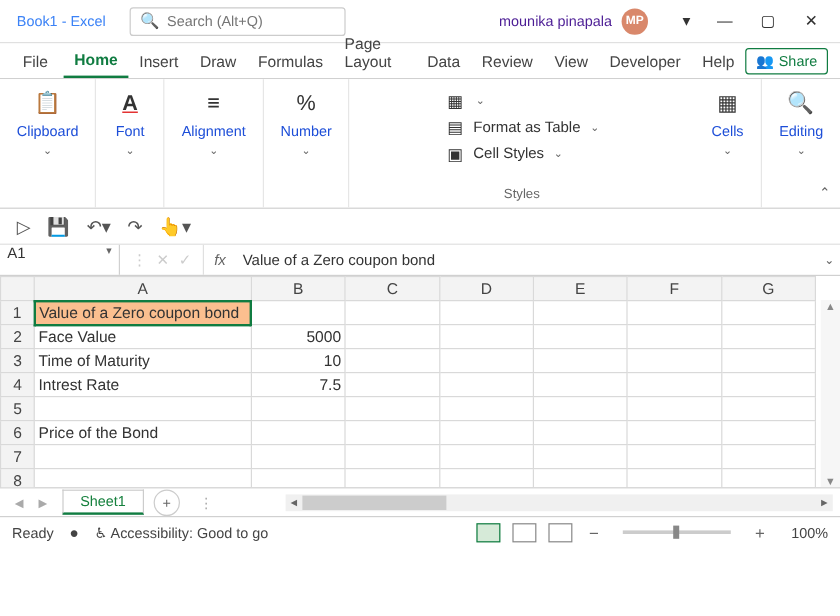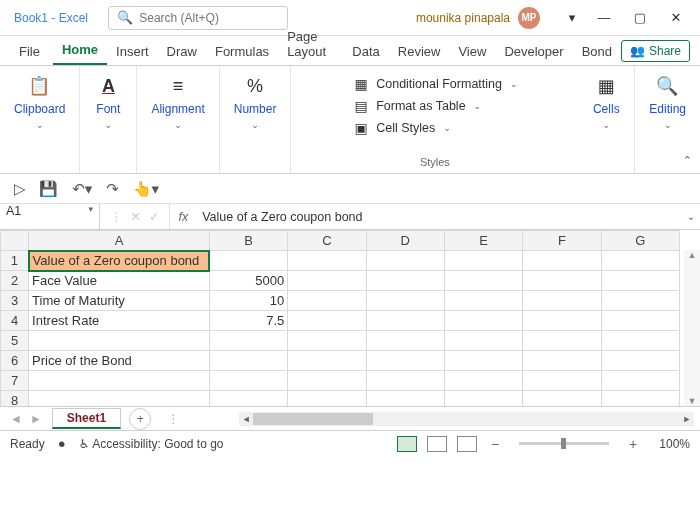--- a/index.html
+++ b/index.html
@@ -5,21 +5,21 @@
 * { box-sizing: border-box; margin: 0; padding: 0; font-family: 'Segoe UI', Tahoma, sans-serif; }
 body { width: 700px; height: 513px; background: #fff; overflow: hidden; font-size: 12px; color: #333; }
 
 
 .titlebar { height: 36px; background: #fff; display: flex; align-items: center; padding: 0 6px; border-bottom: 1px solid #e0e0e0; }
 .titlebar .title { font-size: 12px; color: #3b82f6; margin-left: 8px; }
 .searchbox { margin-left: 20px; background: #fff; border: 1px solid #ccc; border-radius: 3px; height: 24px; display: flex; align-items: center; padding: 0 8px; width: 180px; }
 .searchbox .sicon { color: #666; font-size: 13px; margin-right: 6px; }
 .searchbox input { border: none; outline: none; font-size: 12px; width: 140px; color: #666; }
 .titlebar .spacer { flex: 1; }
-.username { font-size: 12px; color: #a16207; margin-right: 8px; }
+.username { font-size: 12px; color: #4c1d95; margin-right: 8px; }
 .avatar { width: 22px; height: 22px; border-radius: 50%; background: #d9886b; color: #fff; display: flex; align-items: center; justify-content: center; font-size: 10px; margin-right: 18px; font-weight: bold; }
 .winbtn { width: 36px; height: 30px; display: flex; align-items: center; justify-content: center; color: #333; font-size: 13px; }
 .winbtn.ro { width: 28px; }
 
 
 .tabs { height: 30px; display: flex; align-items: flex-end; padding: 0 10px; border-bottom: 1px solid #d0d0d0; gap: 0; }
 .tab { padding: 6px 9px; font-size: 13px; color: #444; cursor: pointer; }
 .tab.active { color: #107c41; font-weight: 600; border-bottom: 2px solid #107c41; }
 .tab.file { margin-right: 4px; }
 .sharebtn { margin-left: auto; border: 1px solid #107c41; color: #107c41; border-radius: 3px; padding: 3px 8px; font-size: 12px; display: flex; align-items: center; gap: 4px; margin-bottom: 3px;}
@@ -64,21 +64,21 @@
 table.grid th.col { width: 78px; }
 table.grid td.rowhead { background: #f3f3f3; text-align: center; width: 28px; color: #444; height: 20px; }
 table.grid td.cell { padding: 1px 3px; height: 20px; }
 table.grid td.sel { background: #fbbf8f; border: 2px solid #107c41; }
 .cell.num { text-align: right; }
 .vscrollhint { position: absolute; right: 0; top: 20px; width: 16px; bottom: 0; background: #f6f6f6; display: flex; flex-direction: column; justify-content: space-between; align-items: center; font-size: 9px; color: #888; }
 
 
 .hscrollrow { height: 24px; border-top: 1px solid #d0d0d0; display: flex; align-items: center; font-size: 12px; }
 .sheetnav { display: flex; gap: 8px; padding: 0 10px; color: #aaa; }
-.sheettab { border: 1px solid #ccc; border-bottom: 2px solid #107c41; padding: 2px 14px; background: #fff; font-weight: 700; color: #7f1d1d; }
+.sheettab { border: 1px solid #ccc; border-bottom: 2px solid #107c41; padding: 2px 14px; background: #fff; font-weight: 400; color: #15803d; }
 .addsheet { width: 22px; height: 22px; border: 1px solid #ccc; border-radius: 50%; display: flex; align-items: center; justify-content: center; margin-left: 8px; color: #666; }
 .hscrollbar { flex: 1; margin: 0 6px 0 60px; height: 14px; background: #f0f0f0; position: relative; display: flex; align-items: center; }
 .hscrollbar .harr { width: 14px; text-align: center; font-size: 9px; color: #666; }
 .hscrollbar .hthumb { position: absolute; left: 14px; width: 120px; height: 12px; background: #ccc; }
 
 
 .status { height: 26px; border-top: 1px solid #d0d0d0; display: flex; align-items: center; padding: 12px 10px; font-size: 12px; color: #444; gap: 14px; }
 .status .flex { flex: 1; }
 .viewbtns { display: flex; gap: 10px; }
 .viewbtn { width: 20px; height: 16px; border: 1px solid #888; }
@@ -110,21 +110,21 @@
   <div class="tab file">File</div>
   <div class="tab active">Home</div>
   <div class="tab">Insert</div>
   <div class="tab">Draw</div>
   <div class="tab">Formulas</div>
   <div class="tab">Page Layout</div>
   <div class="tab">Data</div>
   <div class="tab">Review</div>
   <div class="tab">View</div>
   <div class="tab">Developer</div>
-  <div class="tab">Bond</div>
+  <div class="tab">Help</div>
   <div class="sharebtn">
     <span>👥</span>
     <span>Share</span>
   </div>
 </div>
 
 <div class="ribbon">
   <div class="group">
     <div class="bigbtn">
       <div class="gicon">📋</div>
@@ -150,21 +150,20 @@
     <div class="bigbtn">
       <div class="gicon">%</div>
       <div class="glabel">Number</div>
       <div class="gchev">⌄</div>
     </div>
   </div>
   <div class="group styles-grp noborder">
     <div class="styles-stack">
       <div class="stbtn">
         <div class="sicon2">▦</div>
-        <span>Conditional Formatting</span>
         <span class="schev">⌄</span>
       </div>
       <div class="stbtn">
         <div class="sicon2">▤</div>
         <span>Format as Table</span>
         <span class="schev">⌄</span>
       </div>
       <div class="stbtn">
         <div class="sicon2">▣</div>
         <span>Cell Styles</span>

